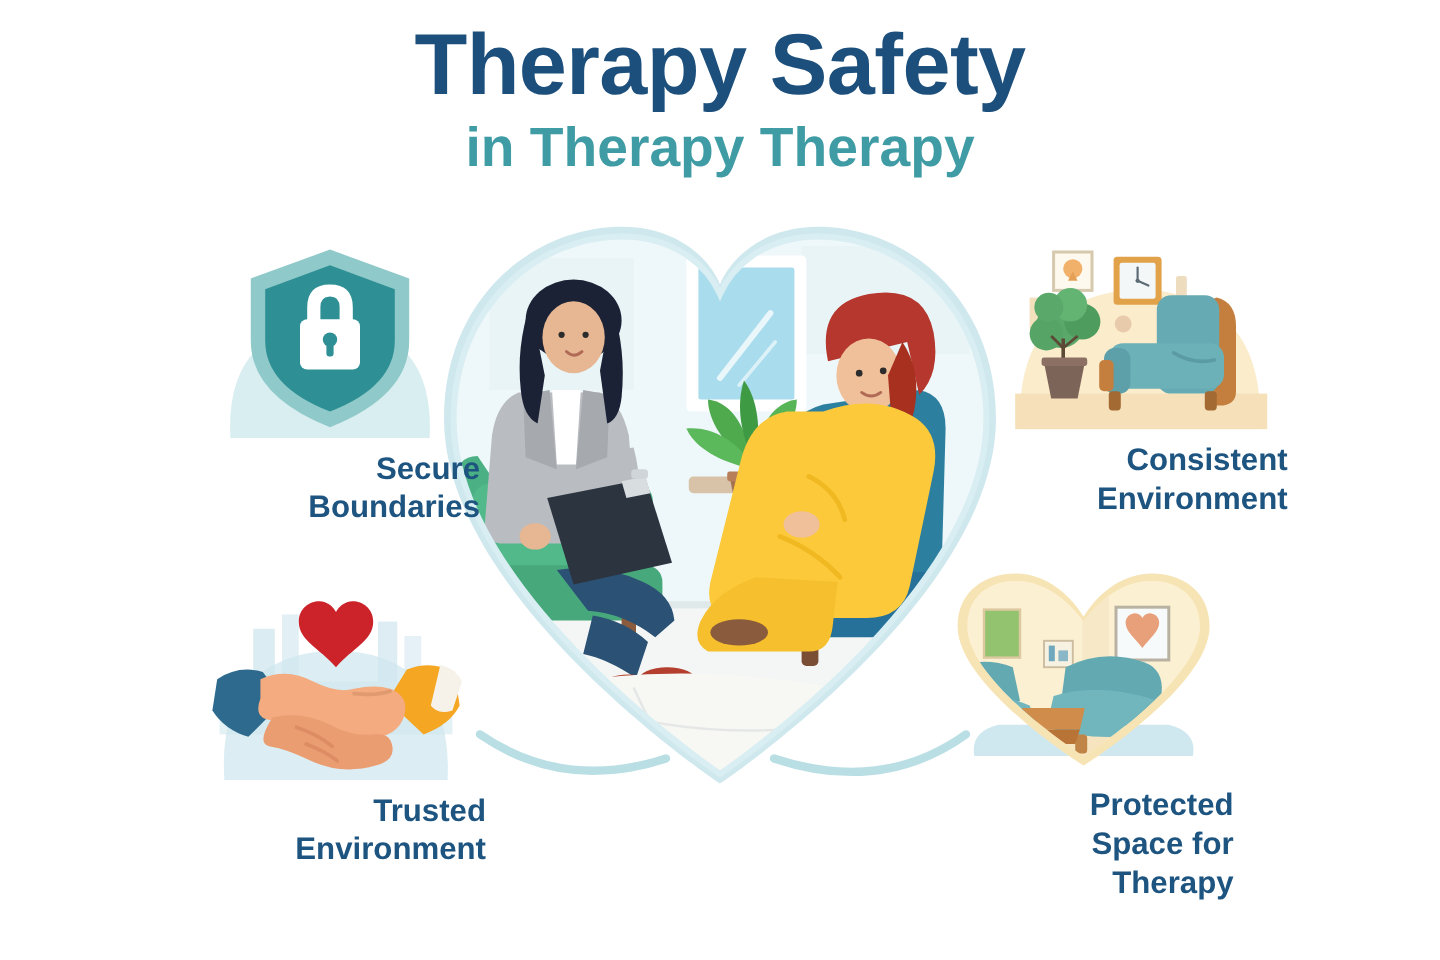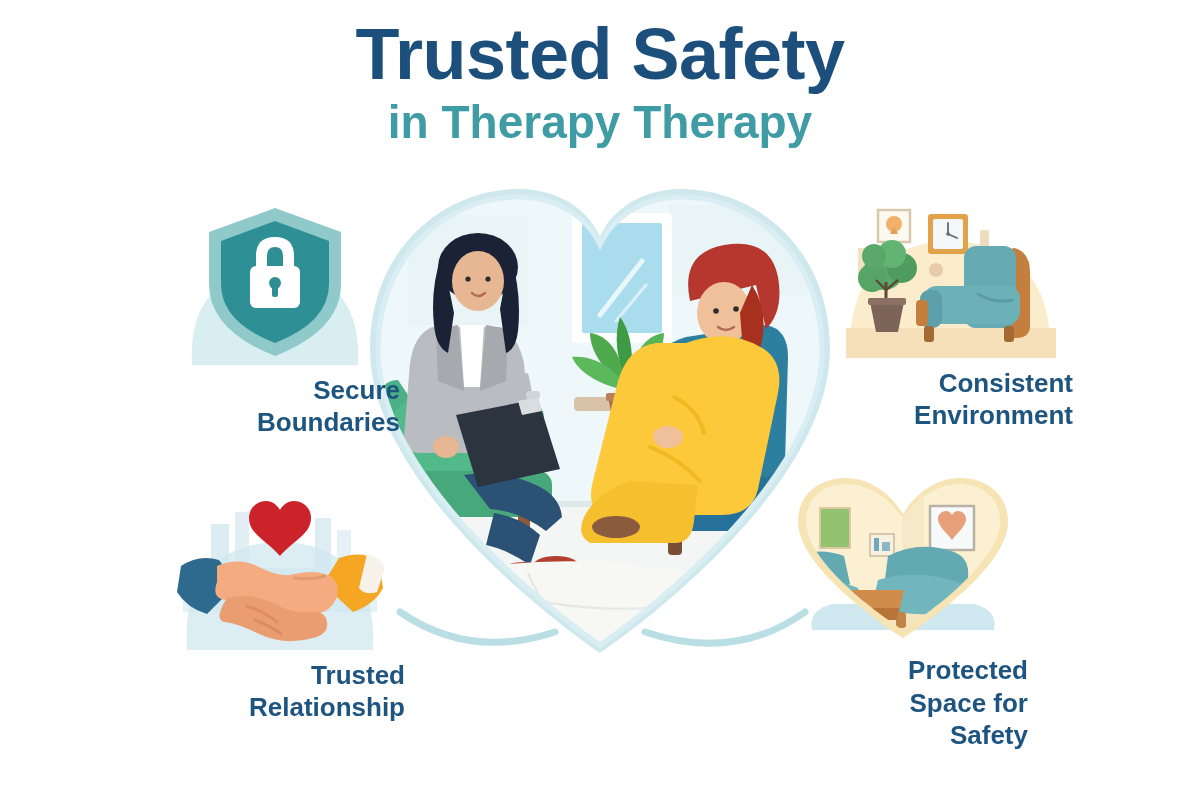--- a/index.html
+++ b/index.html
@@ -99,21 +99,21 @@
   #node-protected .node-art { width: 250px; height: 172px; }
 
   .node-label.three-line { line-height: 1.25; }
 </style>
 </head>
 <body>
 
 <div id="infographic">
 
   <div class="title-block">
-    <span class="title-main">Trusted Safety</span>
+    <span class="title-main">Therapy Safety</span>
     <span class="title-sub">in Therapy Therapy</span>
   </div>
 
   <svg class="connectors" viewBox="0 0 1200 800">
     <path d="M 400 612 Q 470 660 555 632" stroke="#b9dfe4" stroke-width="7" fill="none" stroke-linecap="round"></path>
     <path d="M 645 632 Q 735 662 805 612" stroke="#b9dfe4" stroke-width="7" fill="none" stroke-linecap="round"></path>
   </svg>
 
   <div class="node" id="center-node">
     <svg class="heart-clip" viewBox="0 0 464 480">
@@ -278,21 +278,21 @@
         <path d="M212 76 q14 4 18 14 l-8 24 q-12 4 -18 -4 z" fill="#f6f2ea"></path>
 
         <path d="M62 88 q22 -10 44 2 q20 10 34 6 q18 -4 30 0 q16 6 12 22 q-4 14 -20 18 q-26 8 -50 -2 q-22 -10 -42 -12 q-14 -2 -8 -18 z" fill="#f3ab7f"></path>
         <path d="M72 120 q24 -6 48 6 q18 10 36 8 q14 -2 16 10 q2 12 -14 16 q-28 8 -54 -4 q-20 -10 -34 -12 q-12 -2 2 -24 z" fill="#eb9d72"></path>
         <path d="M92 128 q18 6 30 16" stroke="#de8c63" stroke-width="3" fill="none" stroke-linecap="round"></path>
         <path d="M100 142 q16 6 26 14" stroke="#de8c63" stroke-width="3" fill="none" stroke-linecap="round"></path>
         <path d="M140 100 q18 2 30 -2" stroke="#e09a70" stroke-width="3" fill="none" stroke-linecap="round"></path>
       </svg>
     </div>
     <div class="node-label">Trusted
-Relationship</div>
+Environment</div>
   </div>
 
   <div class="node" id="node-consistent">
     <div class="node-art">
       <svg viewBox="0 0 245 172" width="245" height="172">
         <path d="M22 172 q-4 -92 66 -112 q34 -10 68 0 q70 20 66 112 z" fill="#fbeccc"></path>
         <rect x="18" y="142" width="210" height="30" fill="#f6e0b9"></rect>
 
         <g>
           <rect x="50" y="24" width="32" height="32" fill="#fdf9ef" stroke="#d6c9ae" stroke-width="2.5"></rect>
@@ -385,16 +385,16 @@
           <g>
             <path d="M74 118 l52 0 l-4 18 l-52 0 z" fill="#d08c4a"></path>
             <path d="M70 136 l52 0 l-4 12 l-48 0 z" fill="#b87436"></path>
             <rect x="88" y="146" width="6" height="12" rx="2" fill="#8a5a2a"></rect>
           </g>
         </g>
       </svg>
     </div>
     <div class="node-label three-line">Protected
 Space for
-Safety</div>
+Therapy</div>
   </div>
 
 </div>
 
 </body></html>

